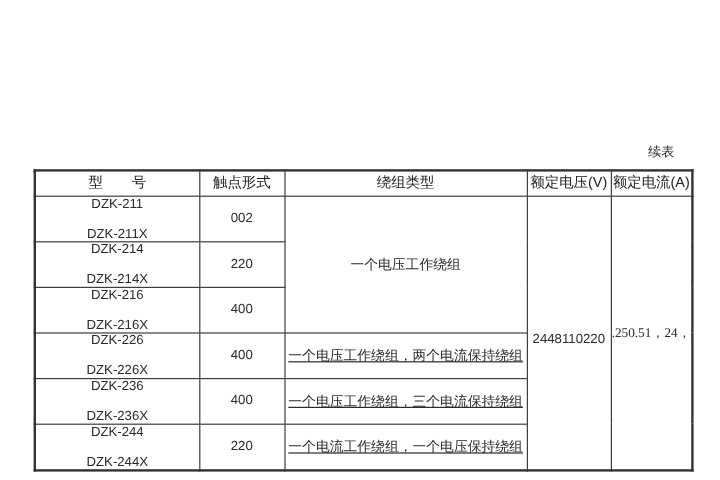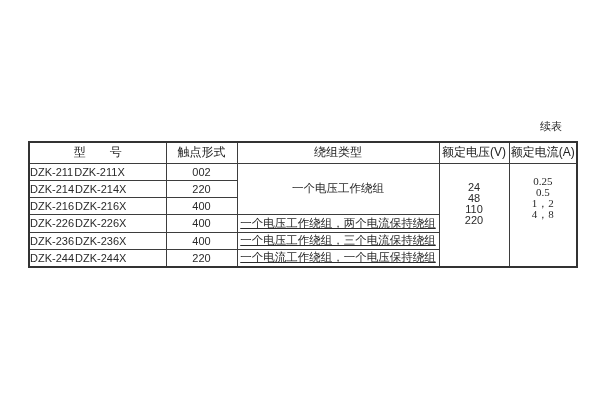--- a/index.html
+++ b/index.html
@@ -38,32 +38,32 @@
     font-weight: normal;
     padding: 0;
     overflow: hidden;
     white-space: nowrap;
   }
   tr.header-row { height: 21px; margin-left: 28px; }
   tr.data-row   { height: 17px; }
   th.h-cell { font-size: 12px; color: #222; }
   td.model-cell { font-size: 11px; }
   .model-pair {
-    display: flex; flex-direction: row;
-    justify-content: flex-start; align-items: center;
-    gap: 1px;
+    display: flex; flex-direction: column;
+    justify-content: flex-end; align-items: center;
+    gap: 13px;
   }
   td.contact-cell { font-size: 11px; }
   td.winding-cell { font-size: 11.5px; text-decoration: underline; }
   td.winding-merged { font-size: 11.5px; }
   td.voltage-merged, td.current-merged { vertical-align: top; }
   .v-stack {
     height: 102px;
-    display: flex; flex-direction: column;
-    justify-content: flex-start;
+    display: flex; flex-direction: row;
+    justify-content: center;
     align-items: center;
     font-size: 11px;
   }
   .v-stack.voltage { padding: 18px 0 5px; }
   .v-stack.current { padding: 12px 0 10px; font-family: Liberation Serif, serif; }
   .v-stack div { line-height: 11px; }
 </style>
 </head>
 <body>
 

